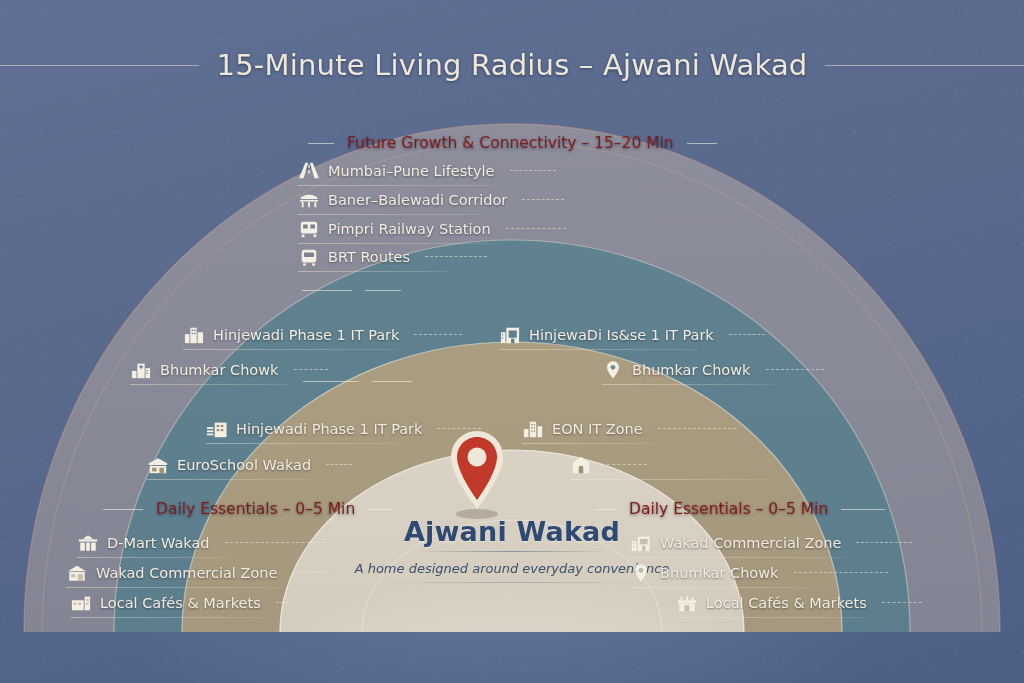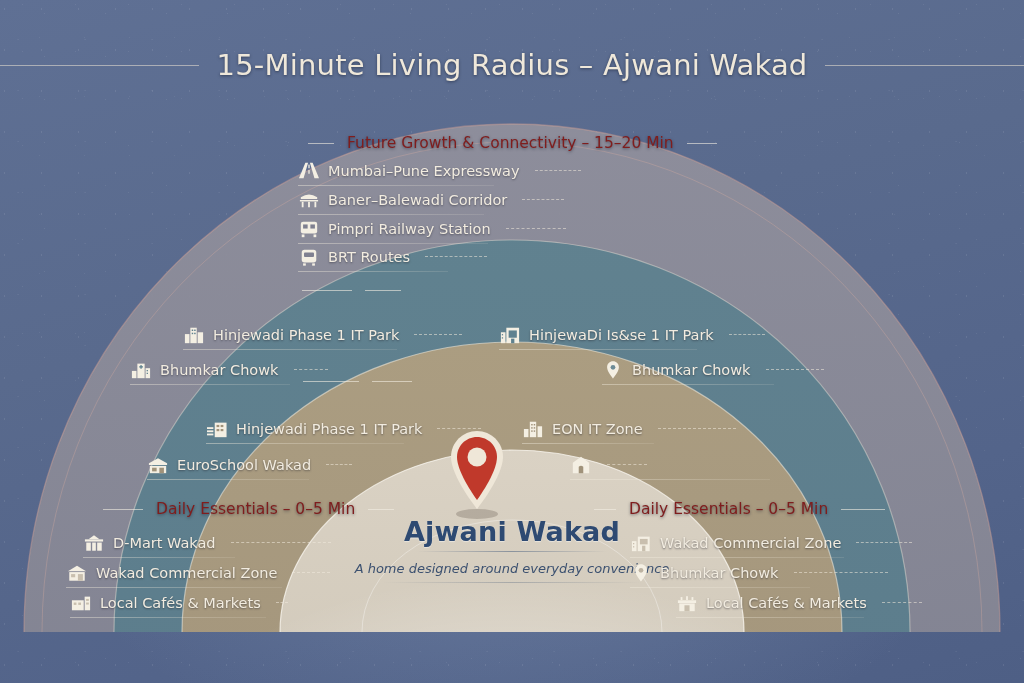--- a/index.html
+++ b/index.html
@@ -159,21 +159,21 @@
 
 <div class="lbl" style="left:298px;top:161px;">
   <span class="ico">
       <svg viewBox="0 0 24 22">
     <path d="M11 2 L6 19 L1 19 L8 2 Z" fill="#f4efe3"></path>
     <path d="M13 2 L18 19 L23 19 L16 2 Z" fill="#f4efe3"></path>
     <rect x="11.3" y="4" width="1.4" height="4" fill="#f4efe3"></rect>
     <rect x="11.3" y="10" width="1.4" height="4" fill="#f4efe3"></rect>
   </svg>
     </span>
-  <span class="txt">Mumbai–Pune Expressway</span>
+  <span class="txt">Mumbai–Pune Lifestyle</span>
   <span class="dots" style="width:46px"></span>
   <span class="under" style="width:196px"></span>
 </div>
 
 <div class="lbl" style="left:298px;top:190px;">
   <span class="ico">
       <svg viewBox="0 0 24 22">
     <path d="M3 8 Q12 2 21 8 L21 10 L3 10 Z" fill="#f4efe3"></path>
     <rect x="2" y="11" width="20" height="1.6" fill="#f4efe3"></rect>
     <rect x="4" y="13" width="2" height="6" fill="#f4efe3"></rect>
@@ -365,21 +365,21 @@
   <div class="center-tag">A home designed around everyday convenience</div>
   <div class="center-tag-rule"></div>
 </div>
 
 <div class="ringhdr" style="left:103px;top:500px;">
   <div class="rule" style="flex-basis:40px"></div>
   <div class="t">Daily Essentials – 0–5 Min</div>
   <div class="rule" style="flex-basis:26px"></div>
 </div>
 
-<div class="lbl" style="left:83px;top:533px;">
+<div class="lbl" style="left:77px;top:533px;">
   <span class="ico">
       <svg viewBox="0 0 24 22">
     <rect x="2" y="7" width="20" height="2.4" fill="#f4efe3"></rect>
     <path d="M6 7 L12 2.5 L18 7 Z" fill="#f4efe3"></path>
     <rect x="3.5" y="10.5" width="5" height="9" fill="#f4efe3"></rect>
     <rect x="10" y="10.5" width="4" height="9" fill="#f4efe3"></rect>
     <rect x="15.5" y="10.5" width="5" height="9" fill="#f4efe3"></rect>
   </svg>
     </span>
   <span class="txt">D-Mart Wakad</span>

